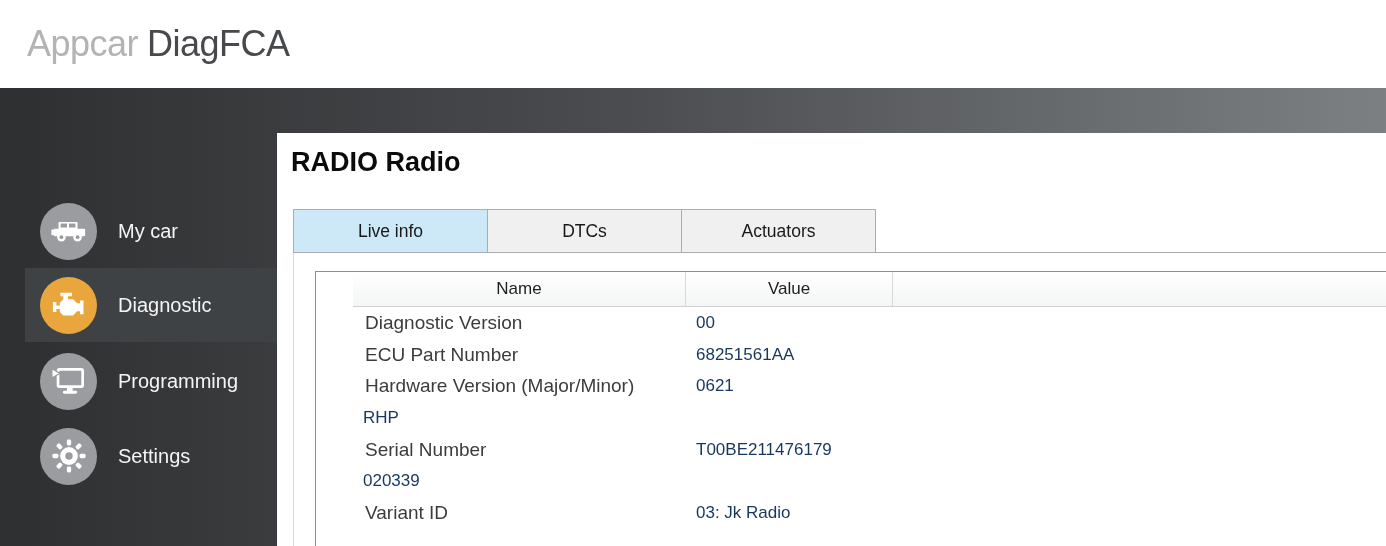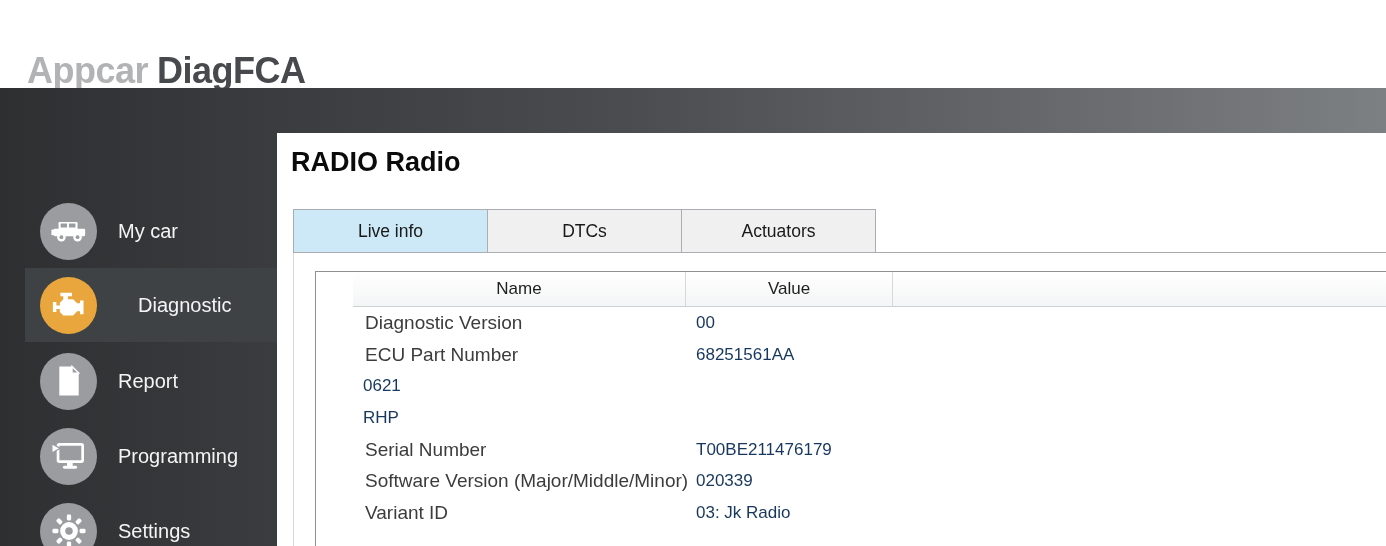--- a/index.html
+++ b/index.html
@@ -4,31 +4,31 @@
 <style>
   html,body{margin:0;padding:0;}
   body{
     width:1386px;height:546px;position:relative;overflow:hidden;
     font-family:"Liberation Sans", sans-serif;background:#fff;
     -webkit-font-smoothing:antialiased;
   }
   
   .topbar{position:absolute;left:0;top:0;width:1386px;height:88px;background:#fff;}
   .logo{position:absolute;left:27px;top:0;height:88px;display:flex;align-items:center;
-        font-size:36px;font-weight:700;letter-spacing:-0.5px;margin-top:27px;}
+        font-size:36px;font-weight:400;letter-spacing:-0.5px;}
   .logo .p1{color:var(--logo-c1,#b2b3b5);}
   .logo .p2{color:var(--logo-c2,#47494c);margin-left:9px;}
   
   .dark-region{position:absolute;left:0;top:88px;width:1386px;height:458px;
     background:linear-gradient(to right,#2d2f31 0%,#4a4c4f 45%,#7d8083 100%);}
   
   .sidebar{position:absolute;left:0;top:0;width:277px;height:100%;padding-left:12px;}
   .side-item{position:absolute;left:0;width:277px;height:74px;display:flex;align-items:center;cursor:pointer;}
   .side-item:nth-child(1){top:106px;}
-  .side-item:nth-child(2){top:180px;gap:20px;}
+  .side-item:nth-child(2){top:180px;}
   .side-item:nth-child(3){top:256px;}
   .side-item:nth-child(4){top:331px;}
   .side-item:nth-child(5){top:406px;}
   .side-item.active{left:25px;width:252px;background:#3f4245;}
   .circ{width:57px;height:57px;border-radius:50%;background:#9a9c9f;
         display:flex;align-items:center;justify-content:center;margin-left:40px;flex:0 0 auto;}
   .side-item.active .circ{background:var(--accent-orange,#e8a63c);margin-left:15px;}
   .side-label{margin-left:21px;color:#f4f4f4;font-size:20px;white-space:nowrap;}
   
   .content{position:absolute;left:277px;top:133px;width:1109px;height:426px;background:#fff;}
@@ -94,29 +94,20 @@
       <div class="side-item active">
         <span class="circ">
           <svg class="icon-svg" width="37" height="32" viewBox="0 0 32 23">
             <polygon fill="#fff" points="9,1 19,1 19,4 15.5,4 15.5,6.5 20,6.5 23.5,10 26,10 26,7.5 29,7.5 29,19.5 26,19.5 26,17 23.5,17 20,20.5 11.5,20.5 8.5,17.5 8.5,15 5.5,15 5.5,17.5 2.5,17.5 2.5,9 5.5,9 5.5,12 8.5,12 8.5,9.5 11.5,6.5 11.5,4 9,4"></polygon>
           </svg>
         </span>
         <span class="side-label">Diagnostic</span>
       </div>
       <div class="side-item">
         <span class="circ">
-          <svg class="icon-svg" width="30" height="34" viewBox="0 0 24 28">
-            <path d="M4 2 h10.5 l5.5 5.5 V26 H4 Z" fill="#fff"></path>
-            <path d="M14.5 2 v5.5 h5.5 Z" fill="#9a9c9f" stroke="#fff" stroke-width="1.1"></path>
-          </svg>
-        </span>
-        <span class="side-label">Report</span>
-      </div>
-      <div class="side-item">
-        <span class="circ">
           <svg class="icon-svg" width="37" height="32" viewBox="0 0 30 26">
             <rect x="6.5" y="3.5" width="20" height="14" rx="1" fill="none" stroke="#fff" stroke-width="2.2"></rect>
             <rect x="13.8" y="17.5" width="4.6" height="3.6" fill="#fff"></rect>
             <rect x="10.5" y="21" width="11.5" height="2.3" rx="1.1" fill="#fff"></rect>
             <polygon points="1.5,3 8.2,6.8 1.5,10.6" fill="#fff" stroke="#9a9c9f" stroke-width="1"></polygon>
           </svg>
         </span>
         <span class="side-label">Programming</span>
       </div>
       <div class="side-item">
@@ -158,31 +149,31 @@
     <div id="tbody">
         <div class="trow">
           <div class="td-name">Diagnostic Version</div>
           <div class="td-value">00</div>
         </div>
         <div class="trow">
           <div class="td-name">ECU Part Number</div>
           <div class="td-value">68251561AA</div>
         </div>
         <div class="trow">
+          <div class="td-name">Hardware Version (Major/Minor)</div>
           <div class="td-value">0621</div>
         </div>
         <div class="trow">
           <div class="td-value">RHP</div>
         </div>
         <div class="trow">
           <div class="td-name">Serial Number</div>
           <div class="td-value">T00BE211476179</div>
         </div>
         <div class="trow">
-          <div class="td-name">Software Version (Major/Middle/Minor)</div>
           <div class="td-value">020339</div>
         </div>
         <div class="trow">
           <div class="td-name">Variant ID</div>
           <div class="td-value">03: Jk Radio</div>
         </div>
       </div>
   </div>
 </div>
 

